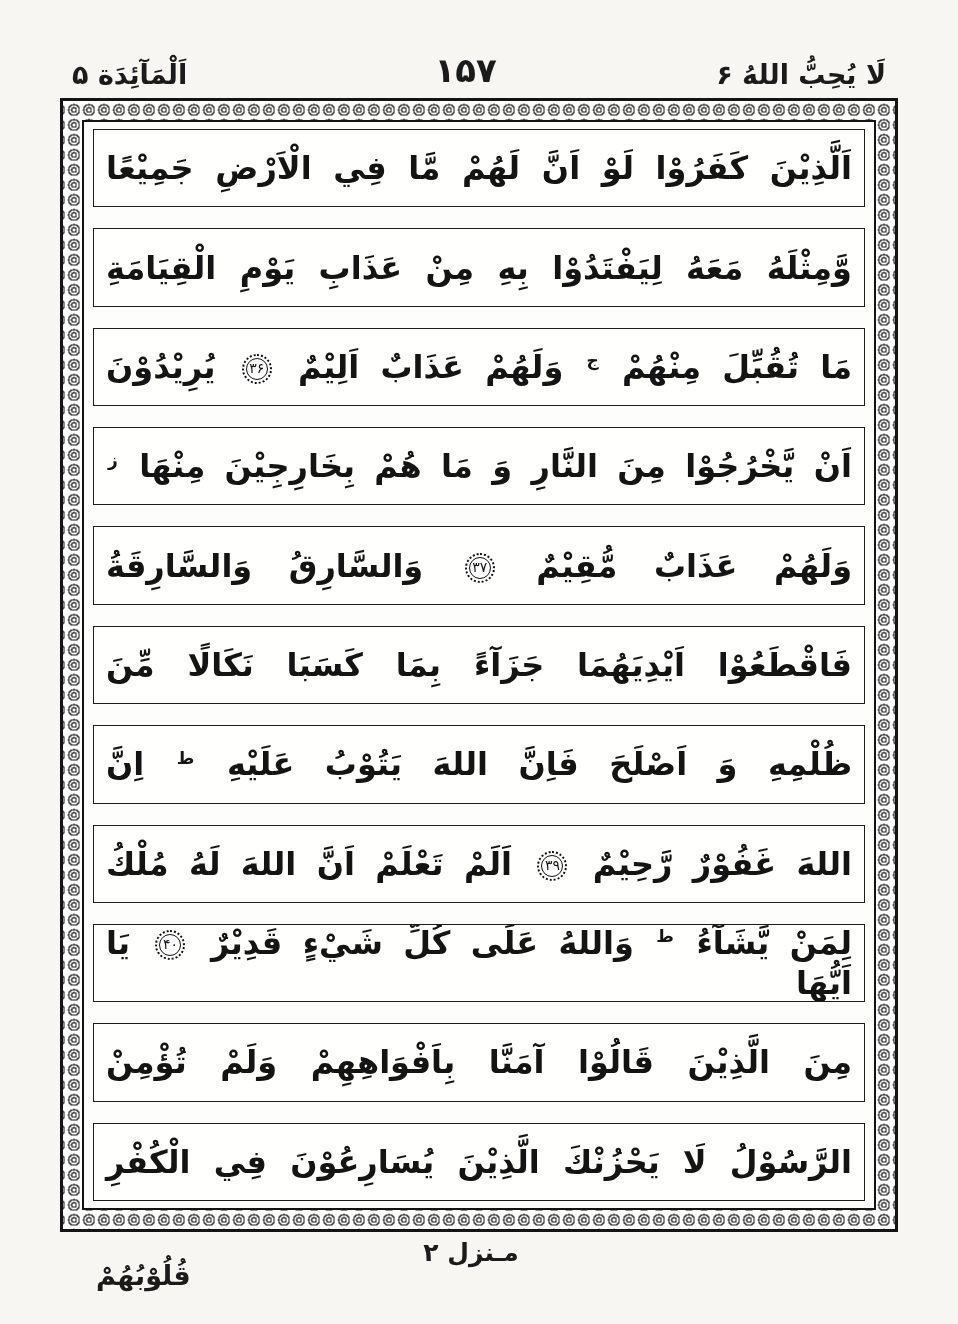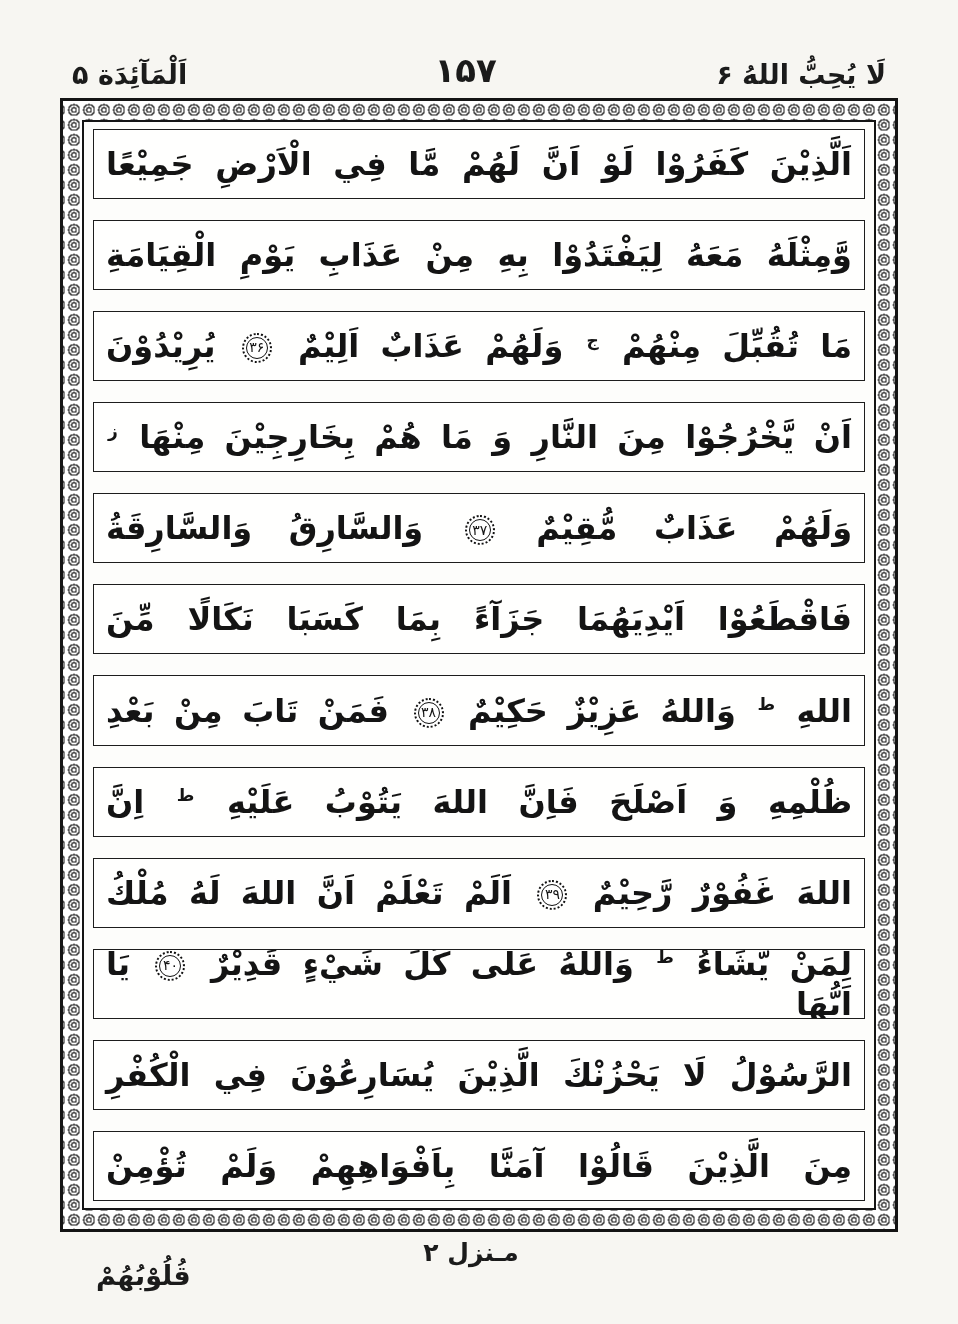--- a/index.html
+++ b/index.html
@@ -125,36 +125,33 @@
         <div class="line">
           <div class="line-inner"><span class="seg">اَنْ يَّخْرُجُوْا مِنَ النَّارِ وَ مَا هُمْ بِخَارِجِيْنَ مِنْهَا</span> <span class="waqf">ز</span></div>
         </div>
         <div class="line">
           <div class="line-inner"><span class="seg">وَلَهُمْ عَذَابٌ مُّقِيْمٌ</span> <span class="ayah-badge">۳۷</span> <span class="seg">وَالسَّارِقُ وَالسَّارِقَةُ</span></div>
         </div>
         <div class="line">
           <div class="line-inner"><span class="seg">فَاقْطَعُوْا اَيْدِيَهُمَا جَزَآءً بِمَا كَسَبَا نَكَالًا مِّنَ</span></div>
         </div>
         <div class="line">
-          <div class="line-inner"><span class="seg">اللهِ</span> <span class="waqf">ط</span> <span class="seg">وَاللهُ عَزِيْزٌ حَكِيْمٌ</span> <span class="ayah-badge">۳۸</span> <span class="seg">فَمَنْ تَابَ مِنْ بَعْدِ</span></div>
-        </div>
-        <div class="line">
           <div class="line-inner"><span class="seg">ظُلْمِهِ وَ اَصْلَحَ فَاِنَّ اللهَ يَتُوْبُ عَلَيْهِ</span> <span class="waqf">ط</span> <span class="seg">اِنَّ</span></div>
         </div>
         <div class="line">
           <div class="line-inner"><span class="seg">اللهَ غَفُوْرٌ رَّحِيْمٌ</span> <span class="ayah-badge">۳۹</span> <span class="seg">اَلَمْ تَعْلَمْ اَنَّ اللهَ لَهُ مُلْكُ</span></div>
         </div>
         <div class="line">
           <div class="line-inner"><span class="seg">لِمَنْ يَّشَآءُ</span> <span class="waqf">ط</span> <span class="seg">وَاللهُ عَلَى كُلِّ شَيْءٍ قَدِيْرٌ</span> <span class="ayah-badge">۴۰</span> <span class="seg">يَا اَيُّهَا</span></div>
         </div>
         <div class="line">
-          <div class="line-inner"><span class="seg">الرَّسُوْلُ لَا يَحْزُنْكَ الَّذِيْنَ يُسَارِعُوْنَ فِي الْكُفْرِ</span></div>
+          <div class="line-inner"><span class="seg">مِنَ الَّذِيْنَ قَالُوْا آمَنَّا بِاَفْوَاهِهِمْ وَلَمْ تُؤْمِنْ</span></div>
         </div>
         <div class="line">
-          <div class="line-inner"><span class="seg">مِنَ الَّذِيْنَ قَالُوْا آمَنَّا بِاَفْوَاهِهِمْ وَلَمْ تُؤْمِنْ</span></div>
+          <div class="line-inner"><span class="seg">الرَّسُوْلُ لَا يَحْزُنْكَ الَّذِيْنَ يُسَارِعُوْنَ فِي الْكُفْرِ</span></div>
         </div>
       </div>
   </div>
 
   <div class="footer">
     <span class="manzil">مـنزل ۲</span>
     <span class="catchword">قُلُوْبُهُمْ</span>
   </div>
 
 </div>

